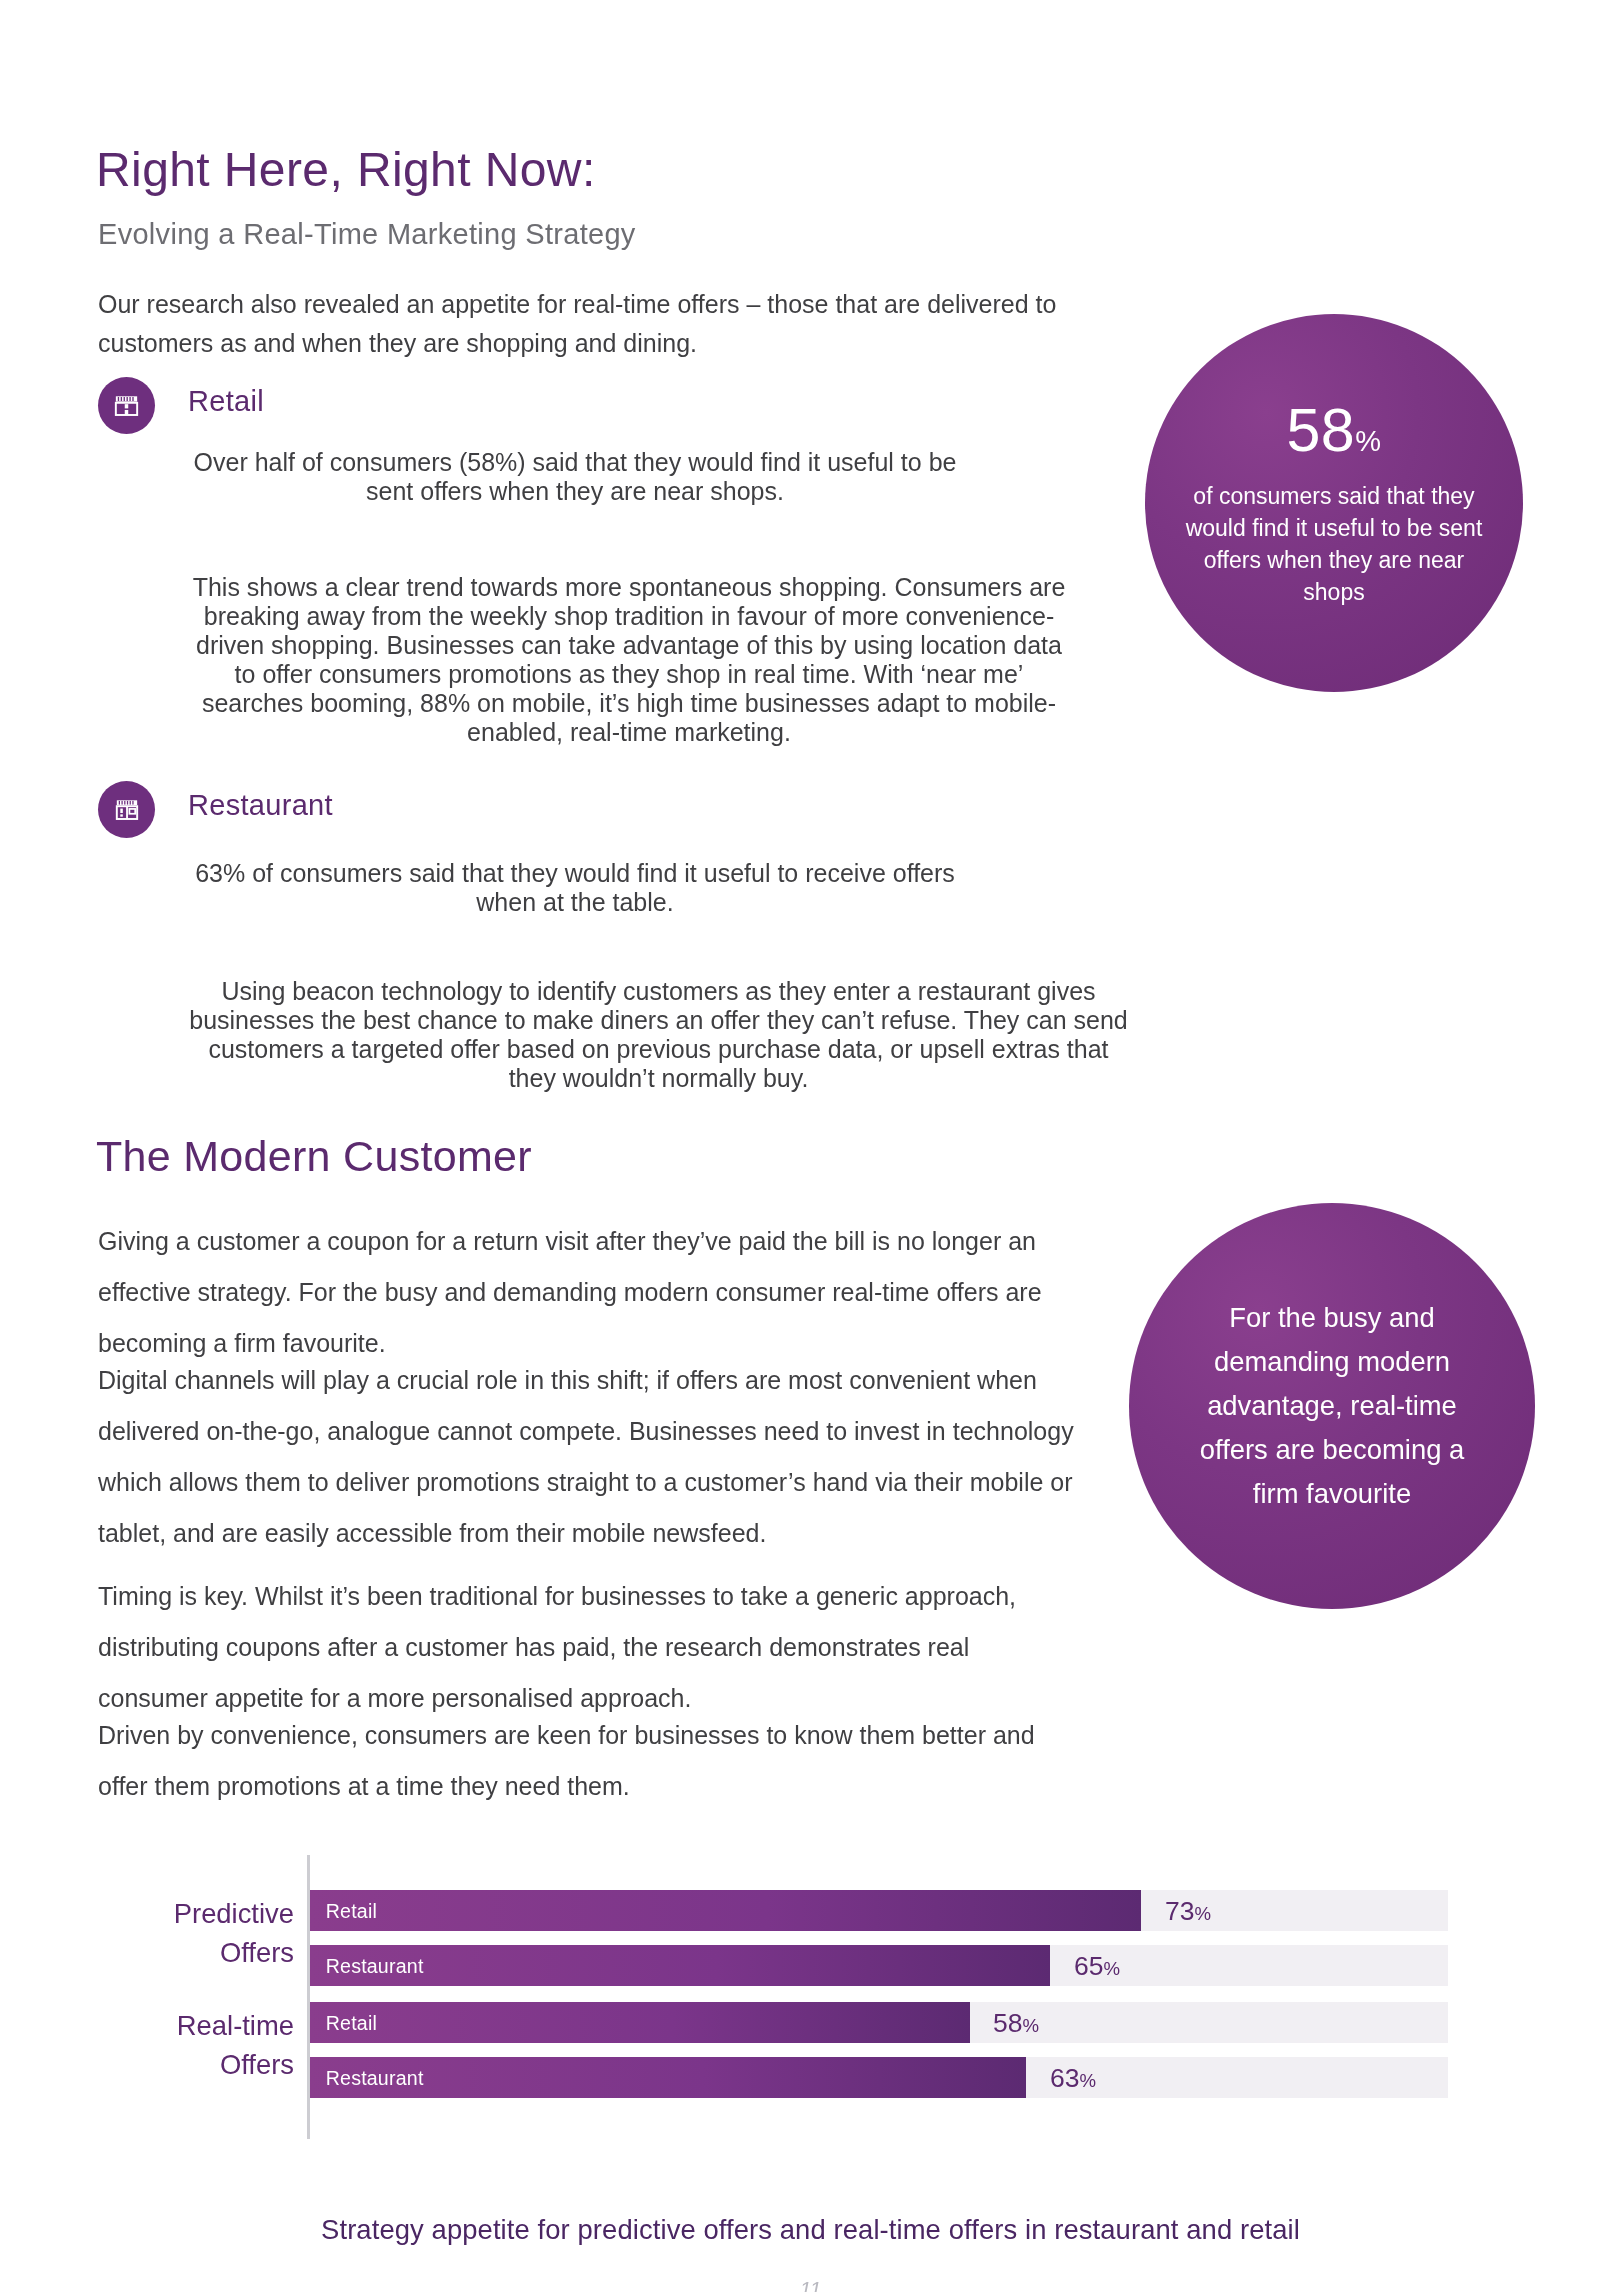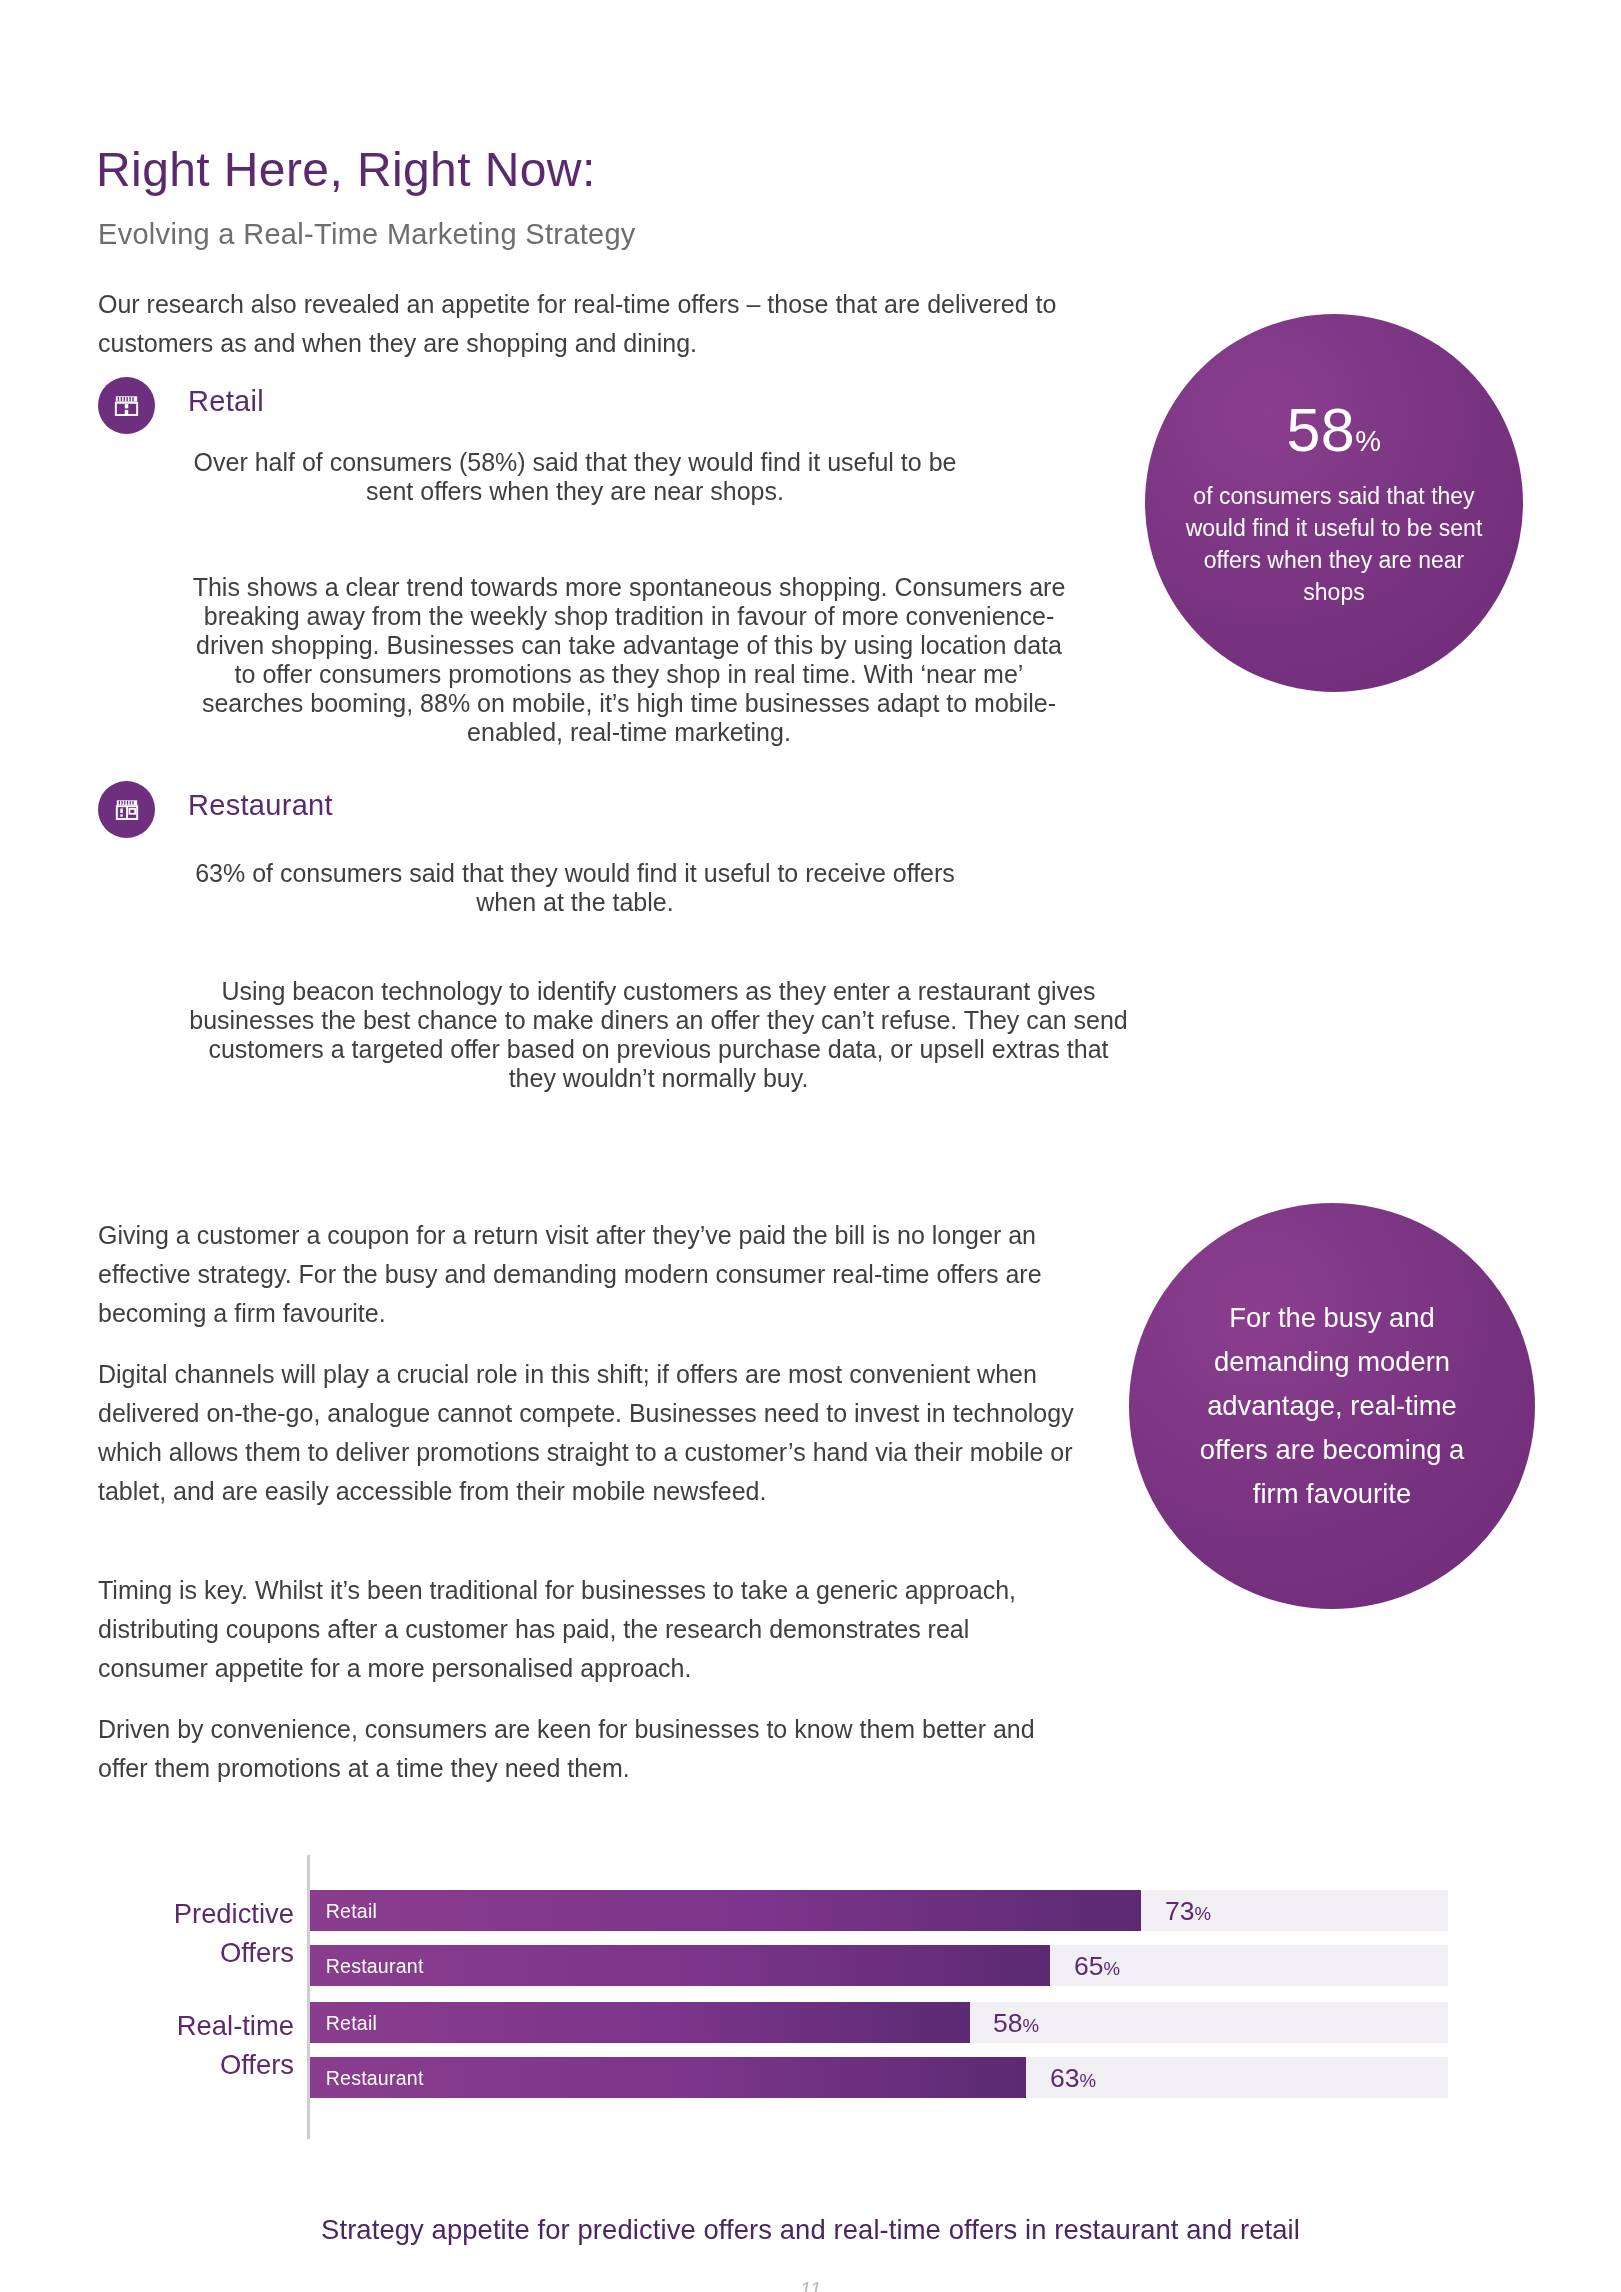--- a/index.html
+++ b/index.html
@@ -99,21 +99,21 @@
     font-weight: 400;
     color: #5b2a6e;
     letter-spacing: 0.3px;
     white-space: nowrap;
   }
 
   .body-para {
     position: absolute;
     left: 98px;
     font-size: 25px;
-    line-height: 39px;
+    line-height: 51px;
     font-weight: 300;
     color: #3f3f42;
   }
 
   
   .callout {
     position: absolute;
     border-radius: 50%;
     background: radial-gradient(circle at 32% 26%, #8a3f8e 0%, #7c3684 40%, #6d2b76 100%);
     color: #ffffff;
@@ -268,20 +268,21 @@
         <rect x="9.6" y="15" width="2.6" height="4.6" fill="#ffffff"></rect>
         <rect x="9.6" y="21" width="2.6" height="2.4" fill="#ffffff"></rect>
         <rect x="19" y="15.4" width="6" height="5" fill="none" stroke="#ffffff" stroke-width="1.8"></rect>
       </svg>
     </div>
     <div class="icon-heading">Restaurant</div>
     <div class="sec-body" style="top:78px; width:774px;">63% of consumers said that they would find it useful to receive offers when at the table.</div>
     <div class="sec-body" style="top:196px; width:941px;">Using beacon technology to identify customers as they enter a restaurant gives businesses the best chance to make diners an offer they can’t refuse. They can send customers a targeted offer based on previous purchase data, or upsell extras that they wouldn’t normally buy.</div>
   </div>
 
+  <div class="section-heading" style="top:1088px;">The Modern Customer</div>
   <div class="body-para" style="top:1172px; width:1019px;">Giving a customer a coupon for a return visit after they’ve paid the bill is no longer an effective strategy. For the busy and demanding modern consumer real-time offers are becoming a firm favourite.</div>
   <div class="body-para" style="top:1311px; width:990px;">Digital channels will play a crucial role in this shift; if offers are most convenient when delivered on-the-go, analogue cannot compete. Businesses need to invest in technology which allows them to deliver promotions straight to a customer’s hand via their mobile or tablet, and are easily accessible from their mobile newsfeed.</div>
   <div class="body-para" style="top:1666px; width:990px;">Driven by convenience, consumers are keen for businesses to know them better and offer them promotions at a time they need them.</div>
   <div class="body-para" style="top:1527px; width:970px;">Timing is key. Whilst it’s been traditional for businesses to take a generic approach, distributing coupons after a customer has paid, the research demonstrates real consumer appetite for a more personalised approach.</div>
 
   <div class="callout" style="left:1145px; top:270px; width:378px; height:378px;">
     <div class="callout-big">
       <span>58</span><span class="pct">%</span>
     </div>
     <div class="callout-sub">of consumers said that they would find it useful to be sent offers when they are near shops</div>

